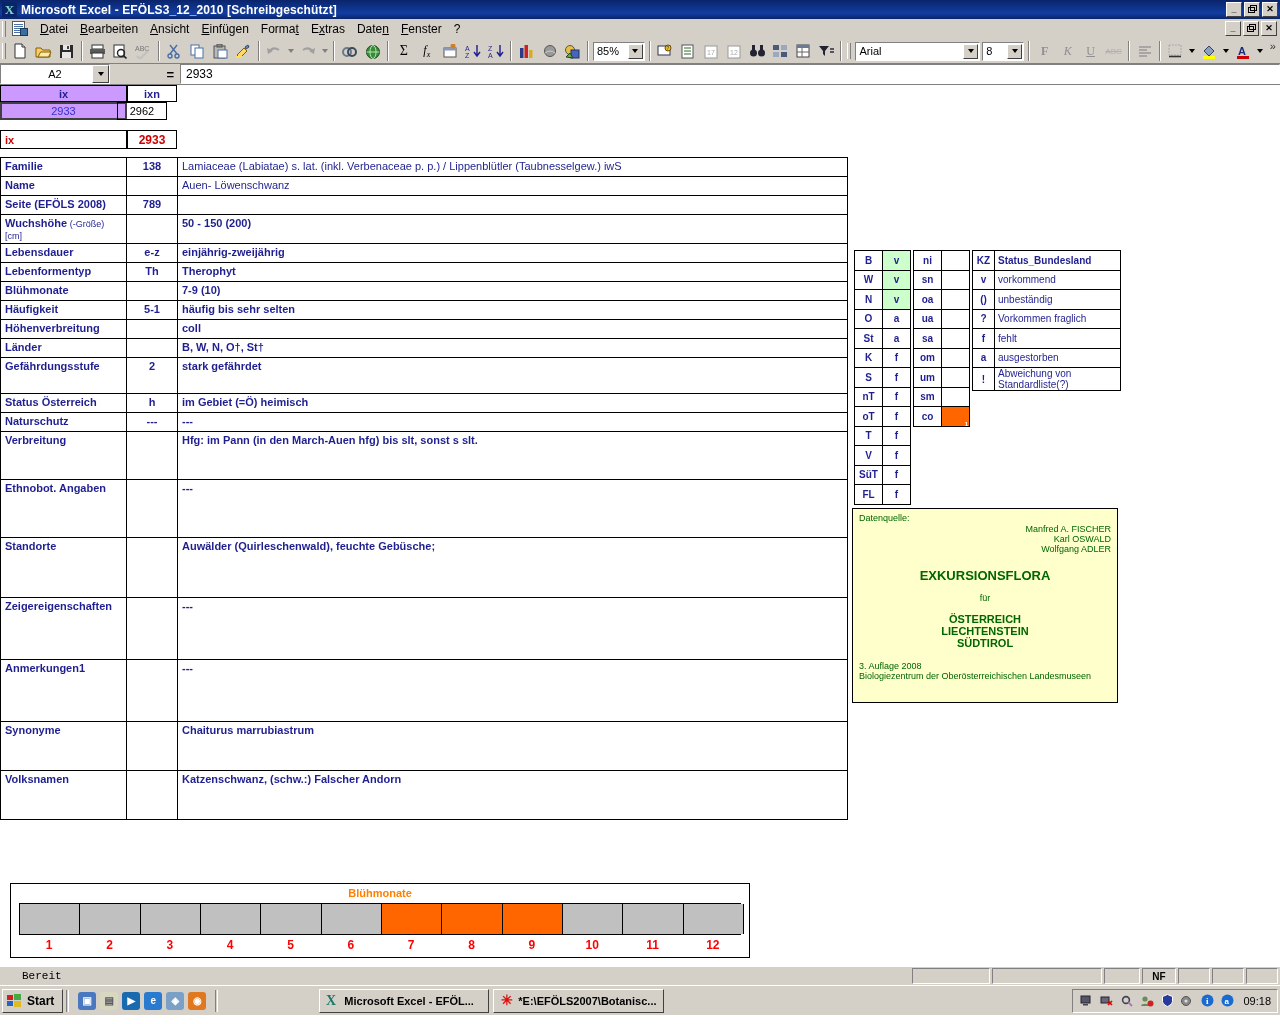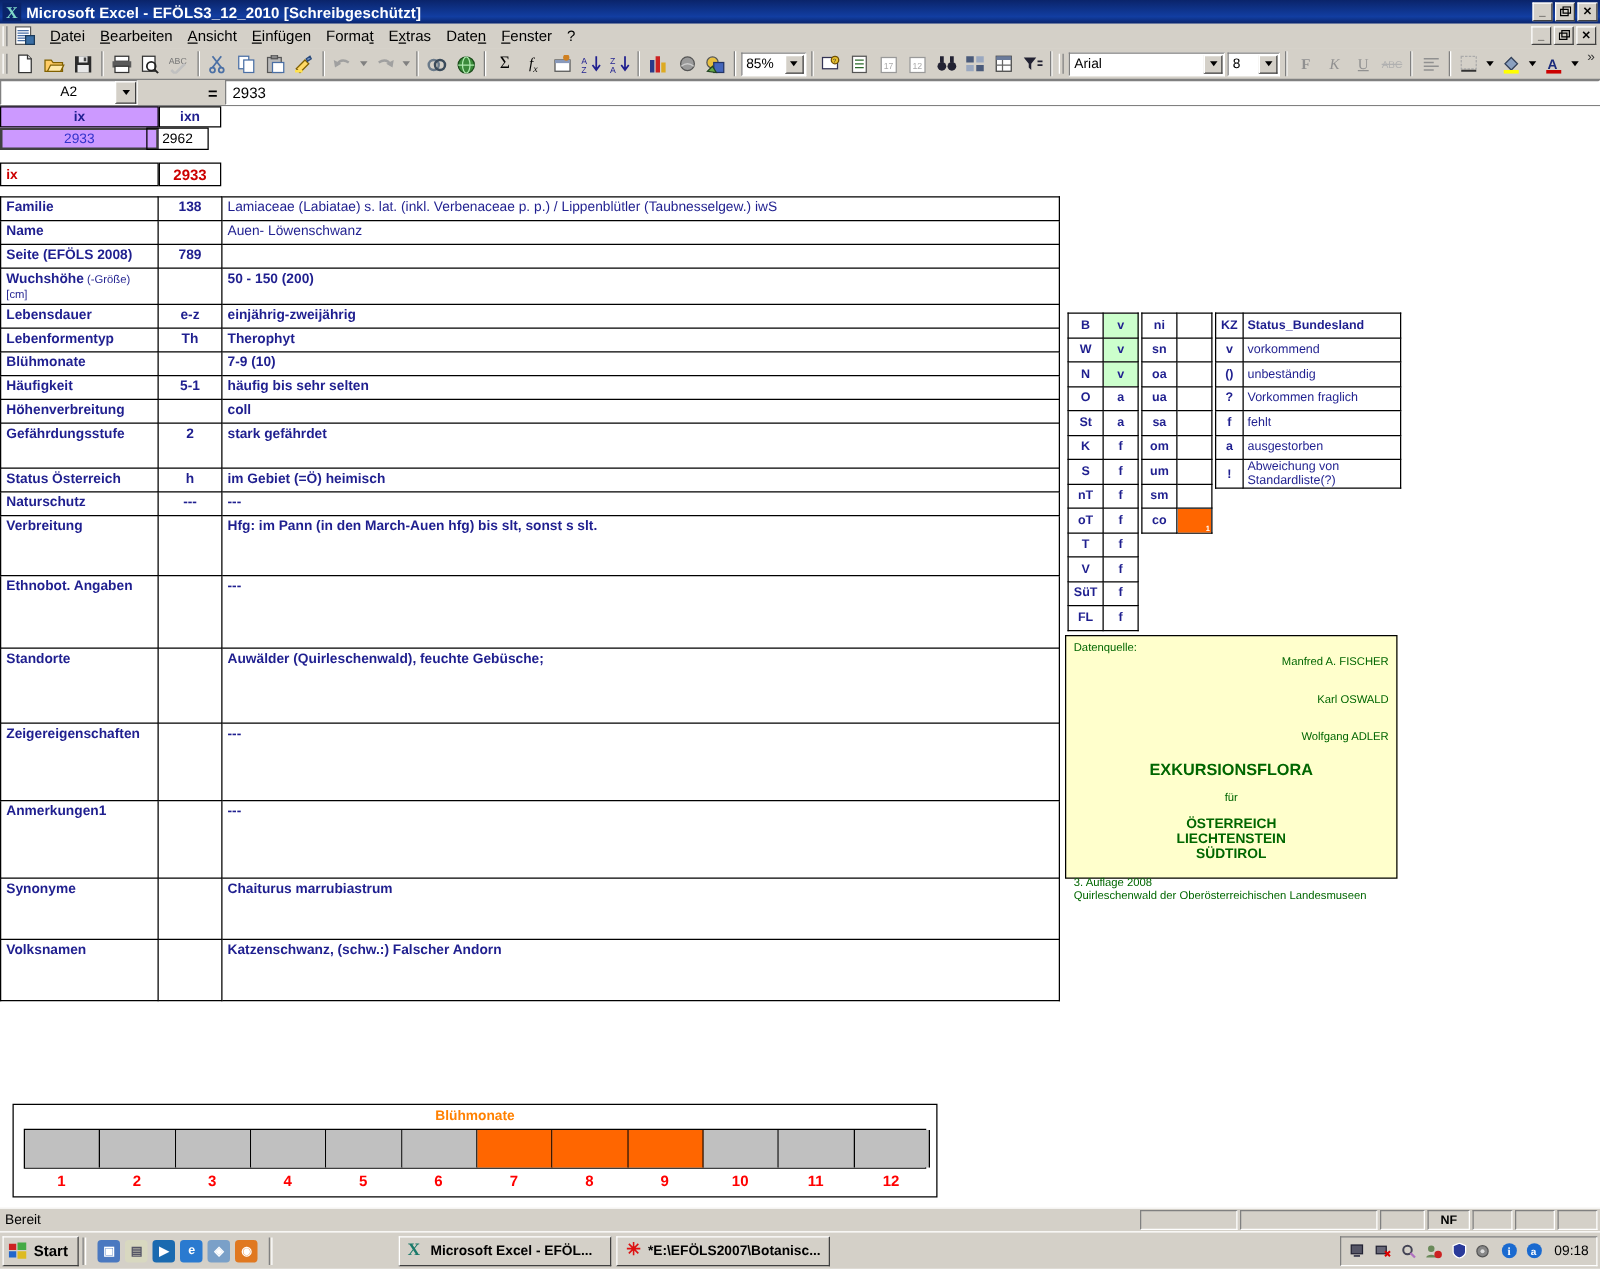--- a/index.html
+++ b/index.html
@@ -123,36 +123,36 @@
   
   .legend { position:absolute; border-collapse:collapse; }
   .legend td { border:1px solid #000; font-size:10px; color:#1f1f8f;
     height:19.5px; padding:0 3px; }
   .legend td.kz { width:22px; text-align:center; font-weight:bold; }
   .legend td.desc { width:126px; }
   .legend tr.hdr td { font-weight:bold; }
   
   .srcbox { position:absolute; background:#ffffcc; border:1px solid #000;
     color:#006600; font-size:9px; padding:4px 6px; }
-  .srcbox .right { text-align:right;margin-top:20px; }
+  .srcbox .right { text-align:right; }
   .srcbox .big { font-size:13px; font-weight:bold; text-align:center; }
   .srcbox .mid { font-size:9px; text-align:center; }
   .srcbox .block { font-size:11px; font-weight:bold; text-align:center; }
   
   .bloomwrap { position:absolute; border:1px solid #000; background:#fff; }
   .bloomtitle { color:#ff8000; font-weight:bold; font-size:11px; text-align:center; }
   .bloomplot { position:relative; border-top:1px solid #000; border-bottom:1px solid #000; }
   .bloomcell { position:absolute; top:0; bottom:0; border-right:1px solid #000; }
   .bloomlabels { position:relative; height:22px; }
   .bloomlabels span { position:absolute; color:#ff0000; font-weight:bold; font-size:12px;
     text-align:center; top:3px; }
   
   .statusbar { height:19px; background:#d4d0c8; display:flex; align-items:center;
      border-top:1px solid #fff; font-size:11px; }
-  .sb-text { padding-left:4px; flex:1; }
+  .sb-text { padding-left:22px; flex:1;font-family:Liberation Mono, monospace; }
   .sb-pane { height:16px; border:1px solid; border-color:#808080 #ffffff #ffffff #808080;
      margin-right:2px; display:flex; align-items:center; justify-content:center;
      font-size:10px; font-weight:bold; }
   
   .taskbar { height:30px; background:#d4d0c8;
     border-top:1px solid #ffffff; display:flex; align-items:center; padding:0 2px; }
   .startbtn { height:24px; padding:0 8px 0 4px; display:flex; align-items:center; gap:4px;
     background:#d4d0c8; border:1px solid; border-color:#ffffff #404040 #404040 #ffffff;
     font-weight:bold; font-size:12px; }
   .ql { display:flex; align-items:center; gap:4px; padding:0 6px; }
@@ -571,20 +571,25 @@
         <tr style="height: 19px;">
           <td class="lbl">Häufigkeit</td>
           <td class="code">5-1</td>
           <td class="val">häufig bis sehr selten</td>
         </tr>
         <tr style="height: 19px;">
           <td class="lbl">Höhenverbreitung</td>
           <td class="code"></td>
           <td class="val">coll</td>
         </tr>
+        <tr style="height: 19px;">
+          <td class="lbl">Länder</td>
+          <td class="code"></td>
+          <td class="val">B, W, N, O†, St†</td>
+        </tr>
         <tr style="height: 36px;">
           <td class="lbl">Gefährdungsstufe</td>
           <td class="code">2</td>
           <td class="val">stark gefährdet</td>
         </tr>
         <tr style="height: 19px;">
           <td class="lbl">Status Österreich</td>
           <td class="code">h</td>
           <td class="val">im Gebiet (=Ö) heimisch</td>
         </tr>
@@ -768,21 +773,21 @@
     <div>Datenquelle:</div>
     <div class="right" style="margin-top:1px;">Manfred A. FISCHER</div>
     <div class="right">Karl OSWALD</div>
     <div class="right">Wolfgang ADLER</div>
     <div class="big" style="margin-top:14px;">EXKURSIONSFLORA</div>
     <div class="mid" style="margin-top:10px;">für</div>
     <div class="block" style="margin-top:10px;">ÖSTERREICH</div>
     <div class="block">LIECHTENSTEIN</div>
     <div class="block">SÜDTIROL</div>
     <div style="margin-top:12px;">3. Auflage 2008</div>
-    <div>Quirleschenwald der Oberösterreichischen Landesmuseen</div>
+    <div>Biologiezentrum der Oberösterreichischen Landesmuseen</div>
   </div>
 
   <div class="bloomwrap" style="left:10px;top:798px;width:740px;height:75px;">
     <div class="bloomtitle" style="padding-top:3px;">Blühmonate</div>
     <div class="bloomplot" id="bloom-plot" style="margin:4px 8px 0 8px; height:32px; border-left:1px solid #000; border-right:1px solid #000;">
         <div class="bloomcell" style="left: 0px; width: 60.3333px; background: rgb(192, 192, 192);"></div>
         <div class="bloomcell" style="left: 60.3333px; width: 60.3333px; background: rgb(192, 192, 192);"></div>
         <div class="bloomcell" style="left: 120.667px; width: 60.3333px; background: rgb(192, 192, 192);"></div>
         <div class="bloomcell" style="left: 181px; width: 60.3333px; background: rgb(192, 192, 192);"></div>
         <div class="bloomcell" style="left: 241.333px; width: 60.3333px; background: rgb(192, 192, 192);"></div>

